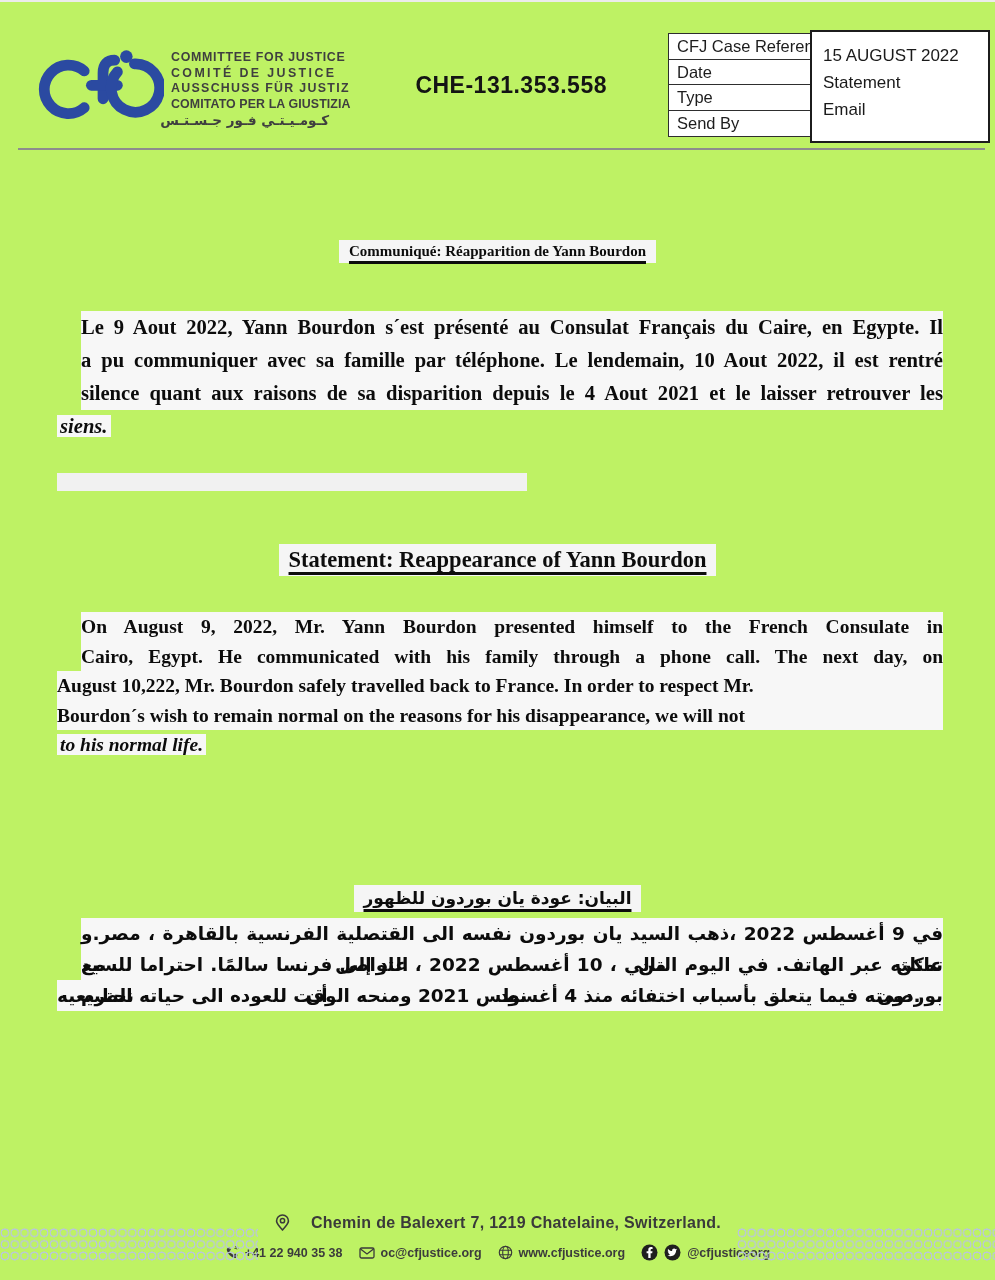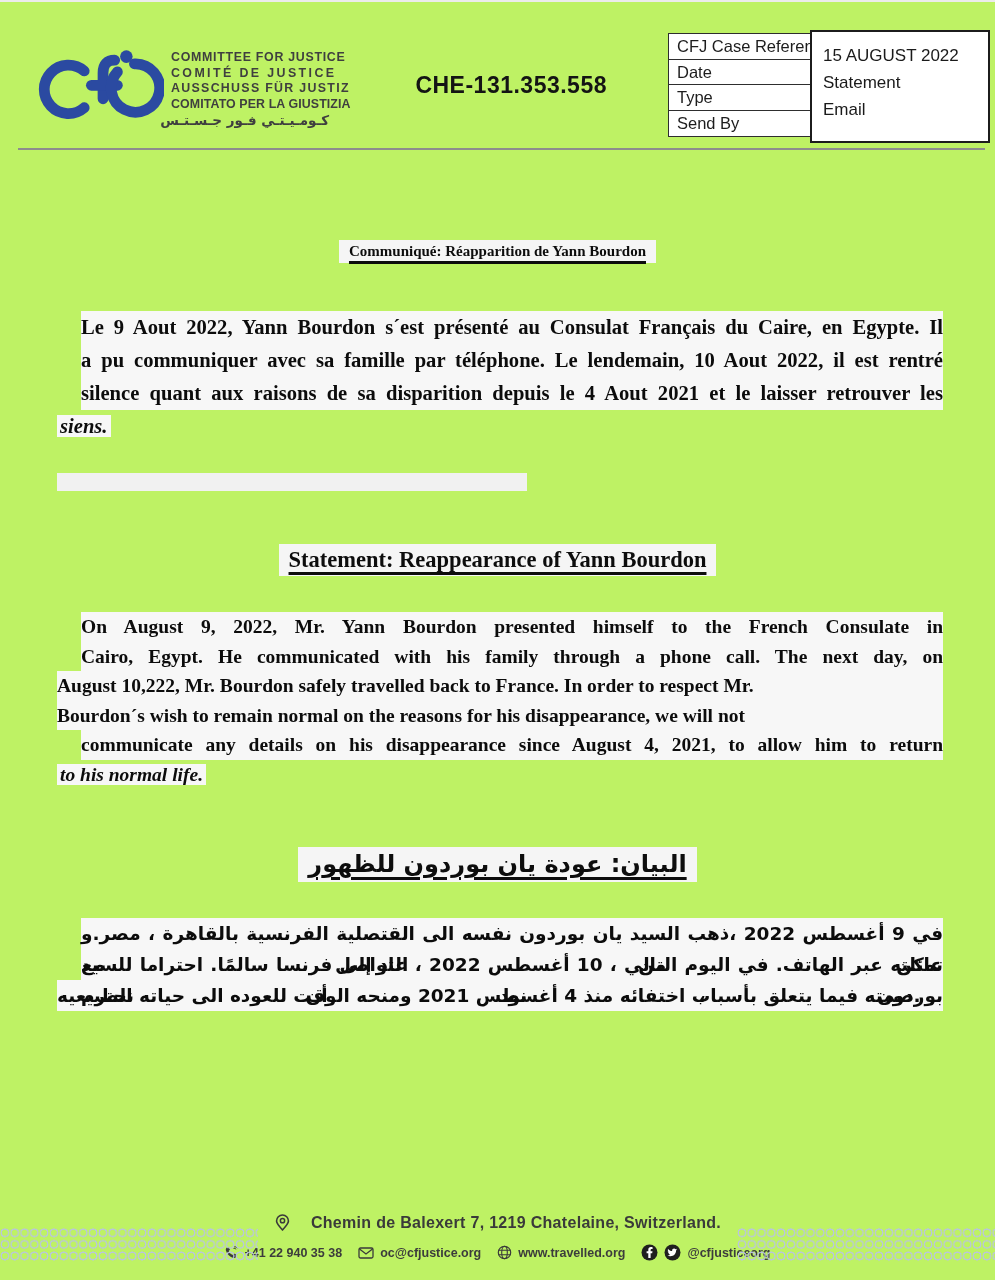--- a/index.html
+++ b/index.html
@@ -42,21 +42,21 @@
   .sec-title {
     position:absolute; left:0; width:995px; text-align:center;
     font-family:"Liberation Serif", serif; font-weight:bold; color:#0d0d0d;
   }
   .sec-title span {
     background:#f5f5f5; padding:3px 10px 4px 10px;
     text-decoration:underline; text-decoration-thickness:2.5px; text-underline-offset:5px;
   }
   .t-fr { top:203px; font-size:15px;margin-top:40px; }
   .t-en { top:547px; font-size:22.5px; }
-  .t-ar { top:850px; font-size:24px; }
+  .t-ar { top:888px; font-size:17px; }
   .t-ar span { direction:rtl; font-family:"DejaVu Sans", sans-serif; }
 
   .para { position:absolute; left:57px; width:886px; font-family:"Liberation Serif", serif; font-weight:bold; color:#0c0c0c; }
   .para .pline { background:#f7f7f7; }
   .para .pline.short { background:transparent; }
   .para .pline.short span { background:#f7f7f7; padding:0 3px;font-style:italic; }
   .jfull { text-align:justify; text-align-last:justify;margin-left:24px; }
 
   .para-fr { top:311px; font-size:20.6px; }
   .para-fr .pline { height:33px; line-height:33px; }
@@ -142,21 +142,20 @@
   <div class="graybar"></div>
 
   <div class="sec-title t-en">
     <span>Statement: Reappearance of Yann Bourdon</span>
   </div>
   <div class="para para-en">
     <div class="pline jfull">On August 9, 2022, Mr. Yann Bourdon presented himself to the French Consulate in</div>
     <div class="pline jfull">Cairo, Egypt. He communicated with his family through a phone call. The next day, on</div>
     <div class="pline">August 10,222, Mr. Bourdon safely travelled back to France. In order to respect Mr.</div>
     <div class="pline">Bourdon´s wish to remain normal on the reasons for his disappearance, we will not</div>
-    <div class="pline jfull">communicate any details on his disappearance since August 4, 2021, to allow him to return</div>
     <div class="pline short"><span>to his normal life.</span></div>
   </div>
 
   <div class="sec-title t-ar">
     <span>البيان:  عودة يان بوردون للظهور</span>
   </div>
   <div class="para para-ar">
     <div class="pline jfull">في 9 أغسطس 2022 ،ذهب  السيد  يان بوردون نفسه الى  القتصلية الفرنسية بالقاهرة ، مصر.و  تمكن من التواصل مع</div>
     <div class="pline jfull">عائلته عبر الهاتف. في اليوم التالي ، 10 أغسطس 2022 ، عاد إلى فرنسا سالمًا. احتراما للسيد بوردون  ، نود أن نحترم</div>
     <div class="pline flush-left">.صمته فيما يتعلق بأسباب اختفائه منذ 4 أغسطس 2021 ومنحه الوقت  للعوده الى حياته الطبيعيه</div>
@@ -181,21 +180,21 @@
       <rect x="1" y="1" width="14" height="10" rx="1.5" fill="none" stroke="#3a3a3a" stroke-width="1.3"></rect>
       <path d="M1.5,2 L8,7 L14.5,2" fill="none" stroke="#3a3a3a" stroke-width="1.3"></path>
     </svg>
     <span>oc@cfjustice.org</span>
     <span class="gap"></span>
     <svg class="icon" width="15" height="15" viewBox="0 0 15 15">
       <circle cx="7.5" cy="7.5" r="6.2" fill="none" stroke="#3a3a3a" stroke-width="1.2"></circle>
       <ellipse cx="7.5" cy="7.5" rx="2.8" ry="6.2" fill="none" stroke="#3a3a3a" stroke-width="1.1"></ellipse>
       <path d="M1.5,5.3 L13.5,5.3 M1.5,9.7 L13.5,9.7" stroke="#3a3a3a" stroke-width="1.1"></path>
     </svg>
-    <span>www.travelled.org</span>
+    <span>www.cfjustice.org</span>
     <span class="gap"></span>
     <svg class="icon" width="17" height="17" viewBox="0 0 17 17">
       <circle cx="8.5" cy="8.5" r="8" fill="#1f1f1f"></circle>
       <path d="M9.6,14 L9.6,9.3 L11.2,9.3 L11.5,7.3 L9.6,7.3 L9.6,6 C9.6,5.4 9.9,4.9 10.7,4.9 L11.6,4.9 L11.6,3.2 C11.2,3.1 10.5,3 9.9,3 C8.3,3 7.3,4 7.3,5.7 L7.3,7.3 L5.6,7.3 L5.6,9.3 L7.3,9.3 L7.3,14 Z" fill="#ffffff"></path>
     </svg>
     <svg class="icon" width="17" height="17" viewBox="0 0 17 17">
       <circle cx="8.5" cy="8.5" r="8" fill="#1f1f1f"></circle>
       <path d="M13.2,5.4 C12.9,5.6 12.5,5.7 12.1,5.8 C12.5,5.5 12.8,5.1 12.9,4.7 C12.5,4.9 12.1,5.1 11.6,5.2 C11.2,4.8 10.7,4.5 10.1,4.5 C9,4.5 8.1,5.4 8.1,6.5 C8.1,6.7 8.1,6.8 8.2,7 C6.5,6.9 5.1,6.1 4.1,4.9 C3.9,5.2 3.8,5.5 3.8,5.9 C3.8,6.6 4.2,7.2 4.7,7.6 C4.4,7.6 4.1,7.5 3.8,7.3 C3.8,8.3 4.5,9.1 5.4,9.3 C5.2,9.4 5,9.4 4.8,9.4 C4.7,9.4 4.5,9.4 4.4,9.3 C4.7,10.1 5.4,10.7 6.3,10.7 C5.6,11.2 4.8,11.5 3.9,11.5 L3.4,11.5 C4.2,12 5.2,12.3 6.3,12.3 C10.1,12.3 12.1,9.5 12.1,6.6 L12.1,6.3 C12.5,6.1 12.9,5.8 13.2,5.4 Z" fill="#ffffff"></path>
     </svg>
     <span>@cfjusticeorg</span>

